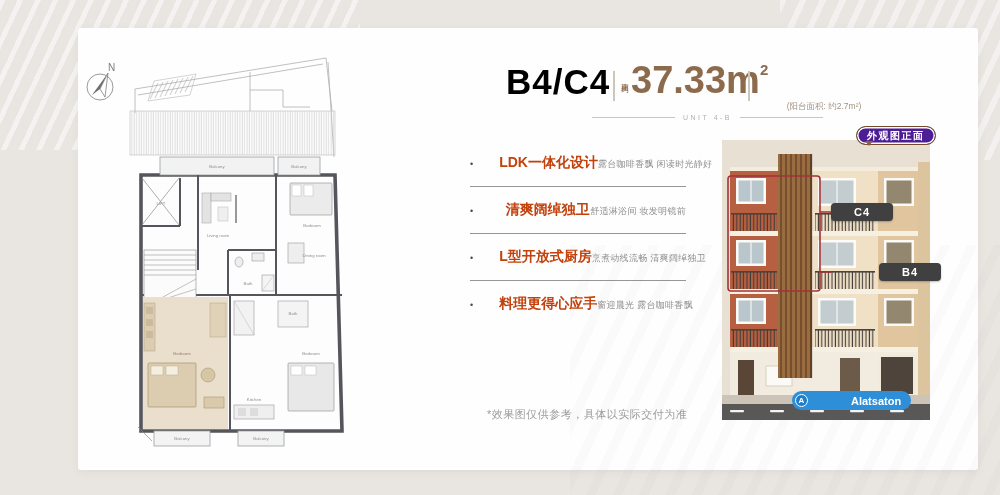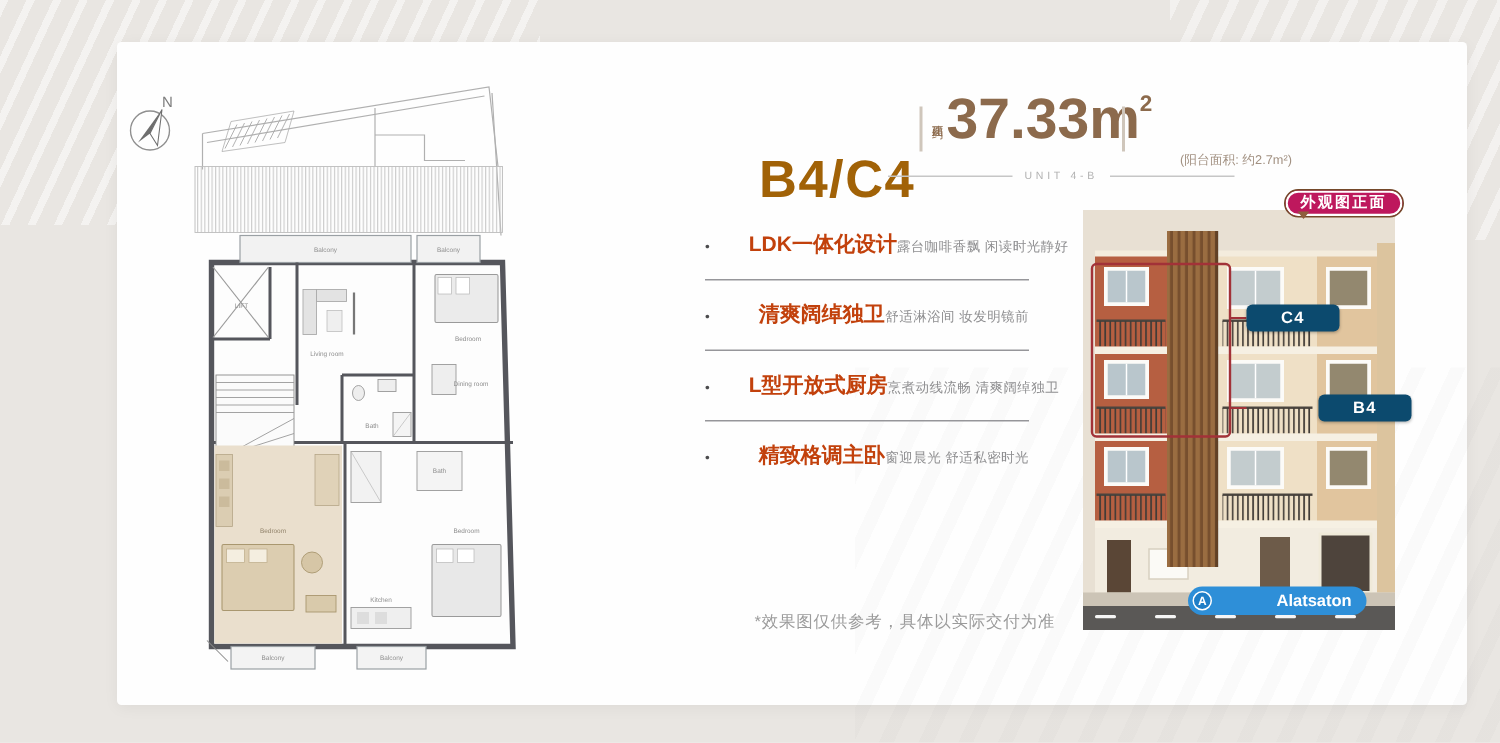--- a/index.html
+++ b/index.html
@@ -10,21 +10,21 @@
     background:repeating-linear-gradient(115deg, rgba(255,255,255,.5) 0 5px, rgba(255,255,255,0) 5px 16px); }
   .tex-tr { right:0; top:0; width:220px; height:160px;
     background:repeating-linear-gradient(115deg, rgba(255,255,255,.45) 0 6px, rgba(255,255,255,0) 6px 18px); }
   .tex-br { right:0; bottom:0; width:430px; height:250px;
     background:repeating-linear-gradient(115deg, rgba(0,0,0,.016) 0 9px, rgba(0,0,0,0) 9px 24px); }
   .card { position:absolute; left:78px; top:28px; width:900px; height:442px;
     background:#fefefe; border-radius:3px; box-shadow:0 2px 10px rgba(0,0,0,.05); }
 
   
   .unit-code { position:absolute; left:506px; top:62px; font-size:35px; font-weight:600;
-    color:#a16207; letter-spacing:1px;margin-top:38px; }
+    color:#000000; letter-spacing:1px; }
   .vbar { position:absolute; width:2px; height:30px; background:#cfc6bb; top:71px; }
   .vbar1 { left:613px; } .vbar2 { left:748px; }
   .area-vert { position:absolute; left:621px; top:77px; font-size:7.5px; color:#8c6a4c;
     writing-mode:vertical-rl; letter-spacing:1px; line-height:1; }
   .area-value { position:absolute; left:631px; top:59px; font-size:38px; font-weight:600; color:#8c6a4c; }
   .area-value sup { font-size:15px; vertical-align:18px; }
   .layout-name { position:absolute; left:766px; top:66px; font-size:28px; font-weight:600;
     color:#8c6a4c; letter-spacing:9px; }
   .balcony-note { position:absolute; left:766px; top:101px; width:116px; text-align:center;
     font-size:8.5px; color:#a29182; }
@@ -34,29 +34,29 @@
 
   
   .features { position:absolute; left:470px; top:151px; width:216px; list-style:none; }
   .features li { display:flex; align-items:baseline; padding:3px 0 14px;
     border-bottom:1px solid #96969a; margin-bottom:11px; }
   .features li:last-child { border-bottom:none; }
   .blt { font-size:9px; color:#4b4b4d; width:12px; }
   .ft { width:104px; font-size:14px; font-weight:bold; color:#c2410c; white-space:nowrap;margin-left:26px; }
   .fd { font-size:9px; color:#8f8f91; white-space:nowrap; letter-spacing:.3px; }
 
-  .disclaimer { position:absolute; left:487px; top:407px; font-size:11px; color:#9b9b9b; letter-spacing:.5px;margin-left:16px; }
+  .disclaimer { position:absolute; left:487px; top:407px; font-size:11px; color:#9b9b9b; letter-spacing:.5px; }
 
   
   .photo { position:absolute; left:722px; top:140px; width:208px; height:280px; }
-  .badge { position:absolute; width:62px; height:18px; background:#0c4a6e; border-radius:4px;
+  .badge { position:absolute; width:62px; height:18px; background:#404040; border-radius:4px;
     color:#fff; font-size:11px; font-weight:bold; letter-spacing:1px; text-align:center;
     line-height:18px; box-shadow:0 1px 2px rgba(0,0,0,.25); }
   .badge-c4 { left:109px; top:63px; } .badge-b4 { left:109px; top:123px;margin-left:48px; }
-  .tag { position:absolute; left:134px; top:-14px; height:19px; padding:0 10px; background:#be185d;
+  .tag { position:absolute; left:134px; top:-14px; height:19px; padding:0 10px; background:#4c1d95;
     border:1px solid #74492a; border-radius:10px; box-shadow:inset 0 0 0 1.5px #fff;
     color:#fff; font-size:10px; font-weight:bold; letter-spacing:1.5px; line-height:17px; white-space:nowrap; }
   .tag::after { content:""; position:absolute; left:8px; bottom:-6px; border:4px solid transparent;
     border-top:5px solid #8f5e3d; }
   .brand { position:absolute; left:70px; top:251px; height:19px; padding:0 10px 0 3px;
     background:#2e8fd8; border-radius:10px; display:flex; align-items:center; gap:5px; }
   .brand-icon { width:13px; height:13px; border-radius:50%; background:#1f7ec7; border:1px solid #fff;
     color:#fff; font-size:8px; font-weight:bold; text-align:center; line-height:12px; }
   .brand-name { color:#fff; font-size:11px; font-weight:bold;margin-left:38px; }
 
@@ -213,22 +213,22 @@
       <span class="ft">清爽阔绰独卫</span>
       <span class="fd">舒适淋浴间 妆发明镜前</span>
     </li>
     <li>
       <span class="blt">•</span>
       <span class="ft">L型开放式厨房</span>
       <span class="fd">烹煮动线流畅 清爽阔绰独卫</span>
     </li>
     <li>
       <span class="blt">•</span>
-      <span class="ft">精致格调主卧</span>
-      <span class="fd">窗迎晨光 舒适私密时光</span>
+      <span class="ft">料理更得心应手</span>
+      <span class="fd">窗迎晨光 露台咖啡香飘</span>
     </li>
   </ul>
 
   <div class="disclaimer">*效果图仅供参考，具体以实际交付为准</div>
 
   <div class="photo">
     <svg width="208" height="280" viewBox="0 0 208 280">
       <defs>
         <pattern id="slat" width="5" height="8" patternUnits="userSpaceOnUse">
           <rect width="5" height="8" fill="#9a6d41"></rect>

